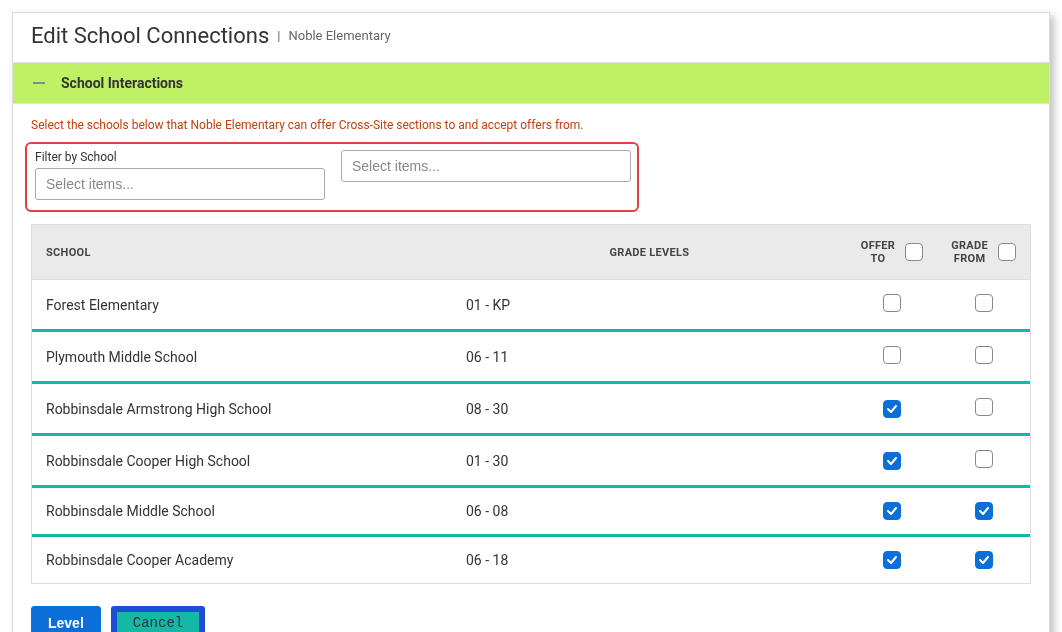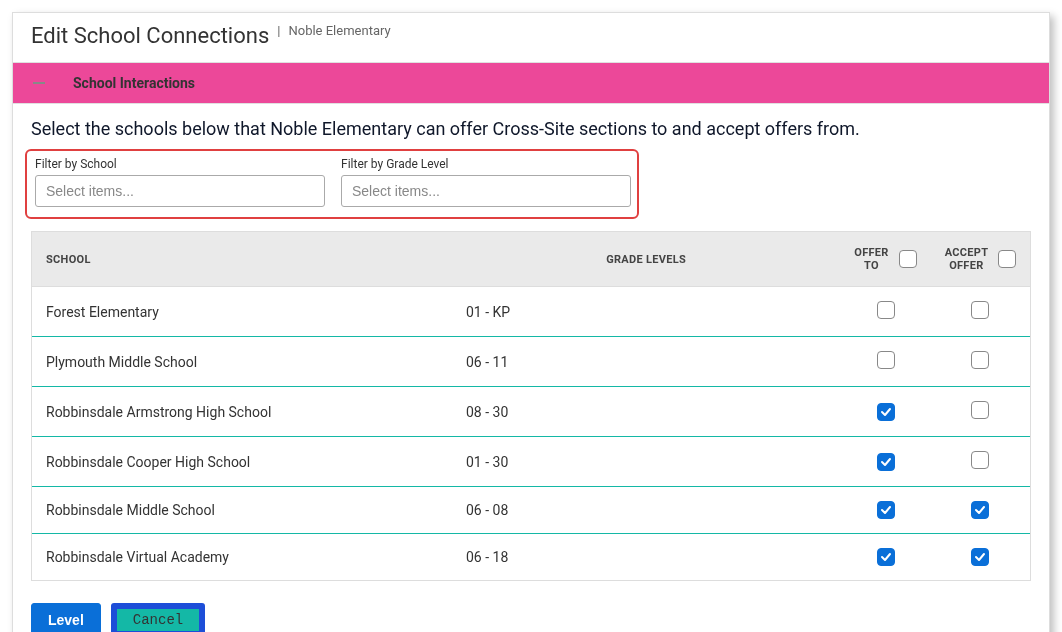--- a/index.html
+++ b/index.html
@@ -13,58 +13,58 @@
   .window {
     width: 1038px;
     background: #fff;
     border: 1px solid #ddd;
     box-shadow: 4px 4px 8px rgba(0,0,0,0.25);
   }
   .header {
     padding: 10px 18px 14px 18px;
     border-bottom: 1px solid #e0e0e0;
     display: flex;
-    align-items: flex-start;
+    align-items: center;
     gap: 8px;
   }
   .header h1 {
     font-size: 22px;
     font-weight: 400;
     margin: 0;
     color: #333;
   }
   .header .sub {
     font-size: 13px;
     color: #666;
   }
   .section-row {
-    background: #ec4899;
+    background: #bef264;
     border-bottom: 1px solid #e0e0e0;
     padding: 12px 18px;
     display: flex;
     align-items: center;
-    gap: 26px;
+    gap: 14px;
   }
   .collapse-icon {
     width: 16px;
     height: 16px;
     display: inline-flex;
     align-items: center;
     justify-content: center;
     color: #888;
   }
   .section-row .title {
     font-weight: 700;
     font-size: 14px;
     color: #333;
   }
   .instructions {
     padding: 14px 18px 10px 18px;
-    font-size: 18px;
-    color: #0f172a;
+    font-size: 12px;
+    color: #c2410c;
   }
   .filters-wrap {
     margin: 0 12px 12px 12px;
     border: 2px solid #e04040;
     border-radius: 6px;
     padding: 6px 8px 10px 8px;
     display: flex;
     gap: 16px;
     width: 614px;
   }
@@ -103,21 +103,21 @@
     font-weight: 700;
     text-align: left;
     padding: 14px 14px;
     color: #444;
     border-bottom: 1px solid #ddd;
     letter-spacing: 0.3px;
   }
   tbody td {
     padding: 14px 14px;
     font-size: 14px;
-    border-bottom: 1px solid #14b8a6;
+    border-bottom: 3px solid #14b8a6;
     color: #333;
   }
   tbody tr:last-child td { border-bottom: none; }
   td.cb, th.cb { text-align: center; width: 90px; }
   th .hdr-flex {
     display: flex;
     align-items: center;
     gap: 10px;
     justify-content: center;
   }
@@ -189,42 +189,41 @@
   </div>
 
   <div class="instructions">Select the schools below that Noble Elementary can offer Cross-Site sections to and accept offers from.</div>
 
   <div class="filters-wrap">
     <div class="filter">
       <span class="filter-label">Filter by School</span>
       <input class="filter-input" type="text" placeholder="Select items..." style="">
     </div>
     <div class="filter">
-      <span class="filter-label">Filter by Grade Level</span>
       <input class="filter-input" type="text" placeholder="Select items..." style="">
     </div>
   </div>
 
   <div class="table-wrap">
     <table>
       <thead>
         <tr>
           <th class="col-school">SCHOOL</th>
           <th class="col-grade">GRADE LEVELS</th>
           <th class="cb">
             <div class="hdr-flex">
               <span class="hdr-label">OFFER TO</span>
               <span class="checkbox">
                 
               </span>
             </div>
           </th>
           <th class="cb">
             <div class="hdr-flex">
-              <span class="hdr-label">ACCEPT OFFER</span>
+              <span class="hdr-label">GRADE FROM</span>
               <span class="checkbox">
                 
               </span>
             </div>
           </th>
         </tr>
       </thead>
       <tbody id="tbody">
           <tr>
             <td>Forest Elementary</td>
@@ -266,21 +265,21 @@
                   <path d="M2 6 L5 9 L10 3" stroke="#fff" stroke-width="2" fill="none" stroke-linecap="round" stroke-linejoin="round"></path>
                 </svg>
               </span></td>
             <td class="cb"><span class="checkbox checked">
                 <svg width="12" height="12" viewBox="0 0 12 12">
                   <path d="M2 6 L5 9 L10 3" stroke="#fff" stroke-width="2" fill="none" stroke-linecap="round" stroke-linejoin="round"></path>
                 </svg>
               </span></td>
           </tr>
           <tr>
-            <td>Robbinsdale Virtual Academy</td>
+            <td>Robbinsdale Cooper Academy</td>
             <td>06 - 18</td>
             <td class="cb"><span class="checkbox checked">
                 <svg width="12" height="12" viewBox="0 0 12 12">
                   <path d="M2 6 L5 9 L10 3" stroke="#fff" stroke-width="2" fill="none" stroke-linecap="round" stroke-linejoin="round"></path>
                 </svg>
               </span></td>
             <td class="cb"><span class="checkbox checked">
                 <svg width="12" height="12" viewBox="0 0 12 12">
                   <path d="M2 6 L5 9 L10 3" stroke="#fff" stroke-width="2" fill="none" stroke-linecap="round" stroke-linejoin="round"></path>
                 </svg>

